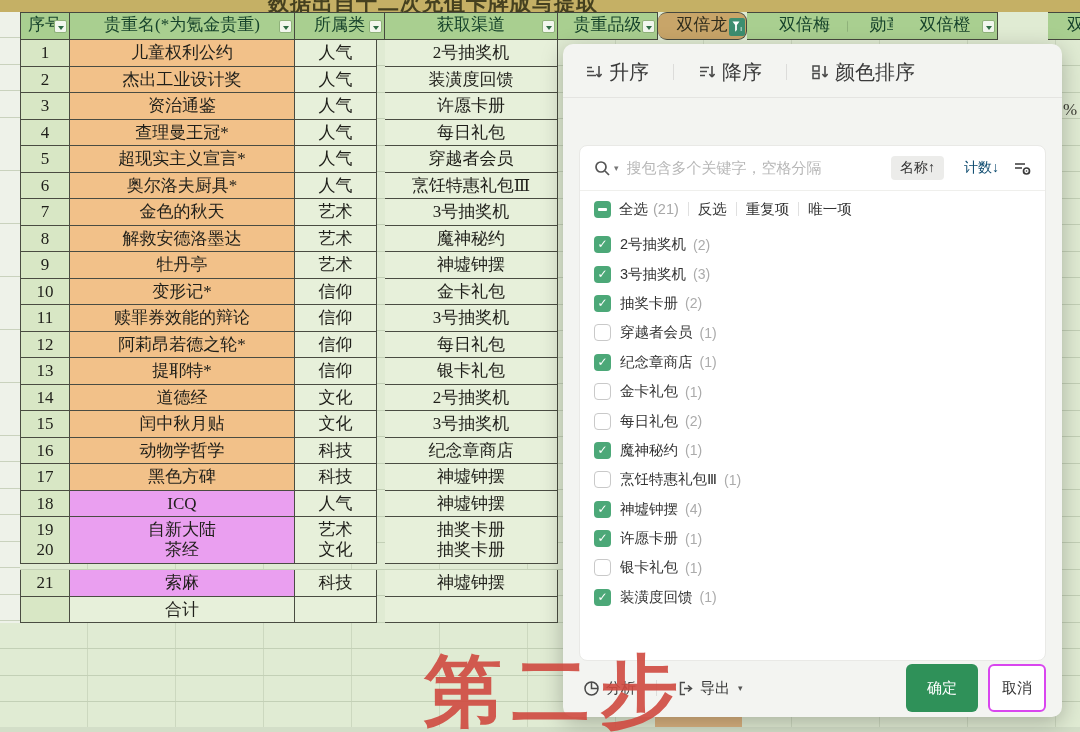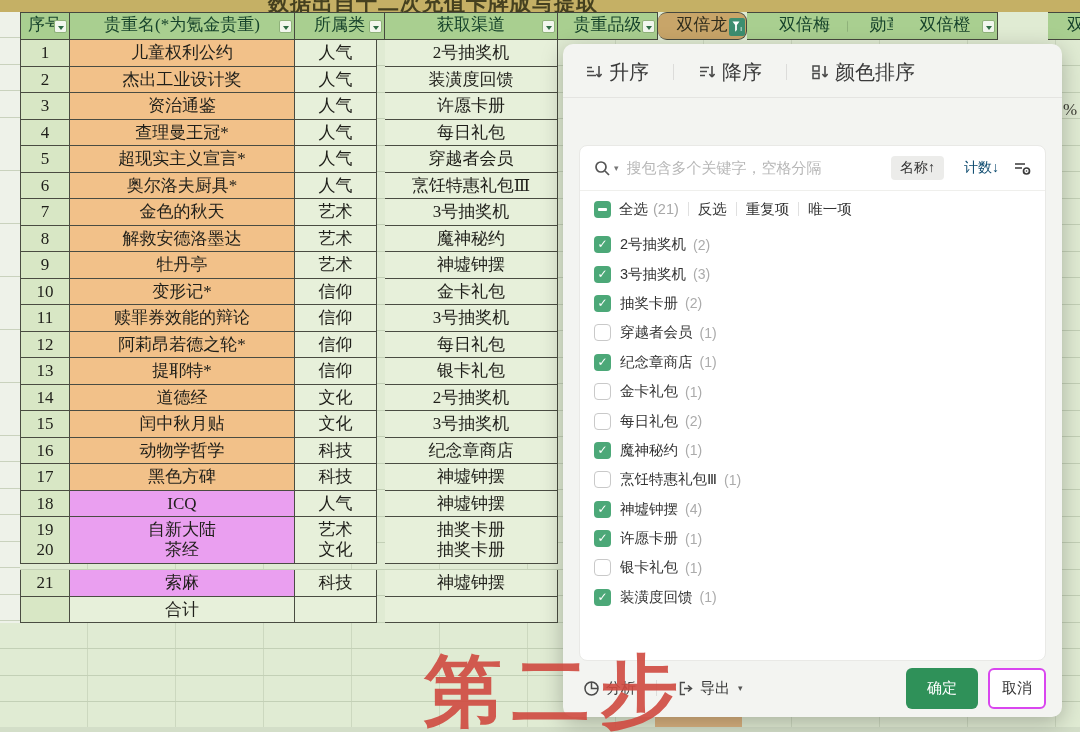--- a/index.html
+++ b/index.html
@@ -82,21 +82,21 @@
   .sel-label{margin-left:8px;}
   .sel-count{margin-left:5px;color:#a8a8a8;}
   .items{padding-top:3px;}
   .fitem{height:29.4px;display:flex;align-items:center;padding:0 14px;}
   .flabel{margin-left:9px;font-size:14.5px;color:#333;white-space:nowrap;}
   .fcount{margin-left:7px;font-size:14px;color:#ababab;}
   .footer{position:absolute;left:20px;right:16px;bottom:12px;height:34px;display:flex;align-items:center;font-size:15px;}
   .foot-item{display:flex;align-items:center;gap:6px;}
   .fsep{width:1px;height:16px;background:#dcdcda;margin:0 20px;}
   .f-spacer{flex:1;}
-  .btn{height:41px;box-sizing:border-box;border-radius:6px;display:flex;align-items:center;justify-content:center;font-size:15px;cursor:default;}
+  .btn{height:48px;box-sizing:border-box;border-radius:6px;display:flex;align-items:center;justify-content:center;font-size:15px;cursor:default;}
   .btn-ok{width:72px;background:#2f9159;color:#fff;}
   .btn-cancel{width:58px;background:#fff;border:2px solid #d946ef;color:#333;margin-left:10px;}
   .drop8{font-size:9px;color:#555;margin-left:2px;}
   
   .annotation{position:absolute;left:424px;top:640px;z-index:9;
     font:bold 78px "Liberation Sans","DejaVu Sans",sans-serif;color:#d04a40;
     letter-spacing:10px;opacity:.9;white-space:nowrap;}
   svg{display:block;}
 </style>
 </head>

